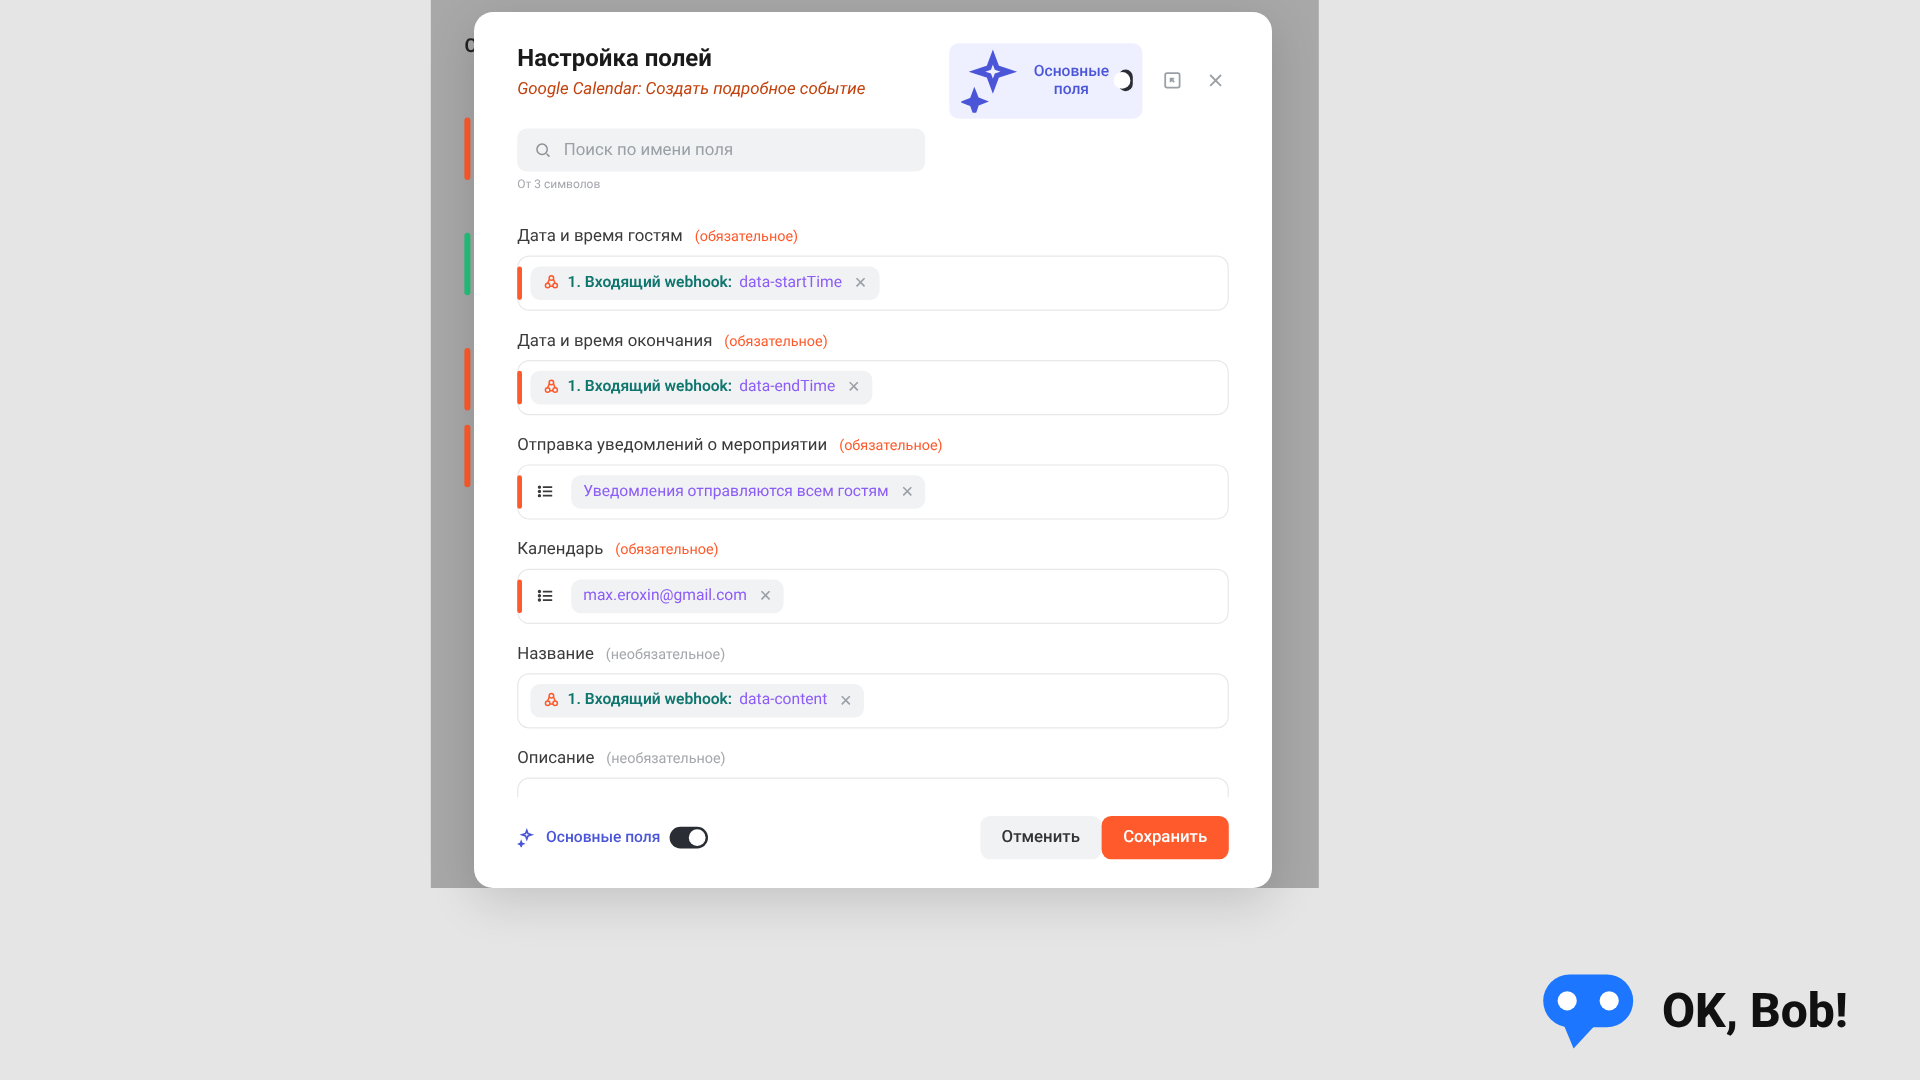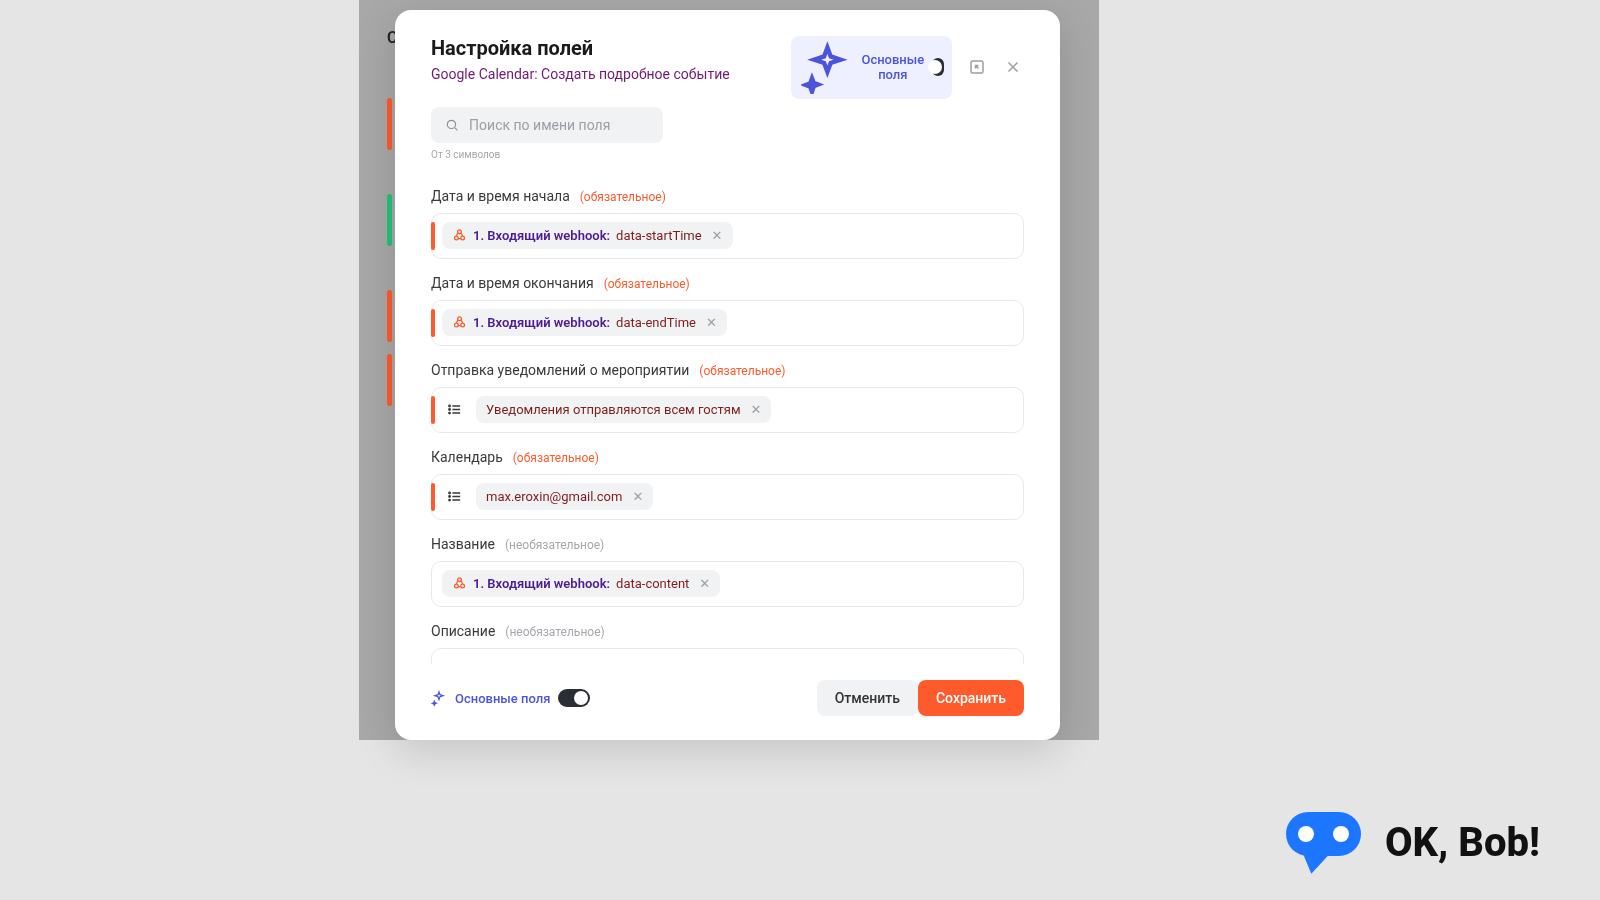--- a/index.html
+++ b/index.html
@@ -29,21 +29,21 @@
     background: #fff;
     border-radius: 16px;
     box-shadow: 0 10px 40px rgba(0,0,0,.15);
     display: flex; flex-direction: column;
   }
   .modal-head {
     padding: 26px 36px 8px 36px;
     display: flex; justify-content: space-between; align-items: flex-start;
   }
   .modal-title { font-size: 20px; font-weight: 700; color: #1a1a1a; }
-  .modal-sub { font-size: 14px; color: #701a75; margin-top: 6px; }
+  .modal-sub { font-size: 14px; color: #c2410c; margin-top: 6px; font-style: italic; }
   .head-right { display:flex; align-items:center; gap:14px; }
 
   .basic-pill {
     display:flex; align-items:center; gap:8px;
     background:#eef0ff; border-radius: 8px;
     padding: 5px 8px 5px 10px;
     color:#4b55d8; font-size:13px; font-weight:500;text-align:center;
   }
   .basic-pill.plain { background:transparent; padding-left:0; padding-right:0; }
   .toggle {
@@ -52,21 +52,21 @@
   }
   .toggle .knob { position:absolute; width:14px; height:14px; border-radius:50%; background:#fff; top:2px; right:2px; }
 
   .icon-btn { width:22px; height:22px; display:flex; align-items:center; justify-content:center; cursor:pointer; color:#9aa0a6; }
   .icon-btn svg { width:18px; height:18px; }
 
   .search-wrap { padding: 0 36px; }
   .search {
     display:flex; align-items:center; gap:10px;
     background:#f1f2f4; border-radius:8px;
-    padding: 10px 14px; width: 232px;
+    padding: 10px 14px; width: 340px;
   }
   .search svg { width:16px; height:16px; color:#8c9096; }
   .search input {
     border:none; outline:none; background:transparent;
     font-size:14px; color:#333; width:100%;
   }
   .search input::placeholder { color:#9aa0a6; }
   .search-hint { font-size:10px; color:#a4a7ac; margin-top:6px; }
 
   .fields { padding: 12px 36px 0 36px; flex:1; overflow:auto; }
@@ -91,22 +91,22 @@
     color:#3a3a3a; cursor:pointer;
   }
   .list-btn svg { width:17px; height:17px; }
 
   .chip {
     display:flex; align-items:center; gap:6px;
     background:#f1f2f4; border-radius:8px;
     padding:6px 10px; font-size:13px; color:#444;
   }
   .chip .wh-icon { width:15px; height:15px; }
-  .chip .src { font-weight:600; color:#4c1d95; }
-  .chip .val { color:#7f1d1d; }
+  .chip .src { font-weight:600; color:#0f766e; }
+  .chip .val { color:#8b5cf6; }
   .chip .x { margin-left:4px; color:#9aa0a6; font-size:13px; cursor:pointer; }
 
   .footer {
     border-top: none;
     padding: 16px 36px 24px 36px;
     display:flex; align-items:center; justify-content:space-between;
   }
   .footer .right { display:flex; }
   .btn {
     border:none; border-radius:8px; padding:10px 18px;
@@ -192,21 +192,21 @@
           <path d="M21 21l-4-4"></path>
         </svg>
       <input type="text" placeholder="Поиск по имени поля" style="">
     </div>
     <div class="search-hint">От 3 символов</div>
   </div>
 
   <div class="fields">
 
     <div class="field">
-      <span class="field-label">Дата и время начала</span>
+      <span class="field-label">Дата и время гостям</span>
       <span class="req-tag">(обязательное)</span>
       <div class="field-box required">
         <div class="accent"></div>
         <div class="chip">
           <svg class="wh-icon" viewBox="0 0 24 24" fill="none" stroke="#ff5a2b" stroke-width="2">
               <circle cx="7" cy="16" r="3"></circle>
               <circle cx="17" cy="16" r="3"></circle>
               <circle cx="12" cy="6" r="3"></circle>
               <path d="M9.3 7.5L7 13M14.7 7.5L17 13M9.8 17h4.4"></path>
             </svg>

